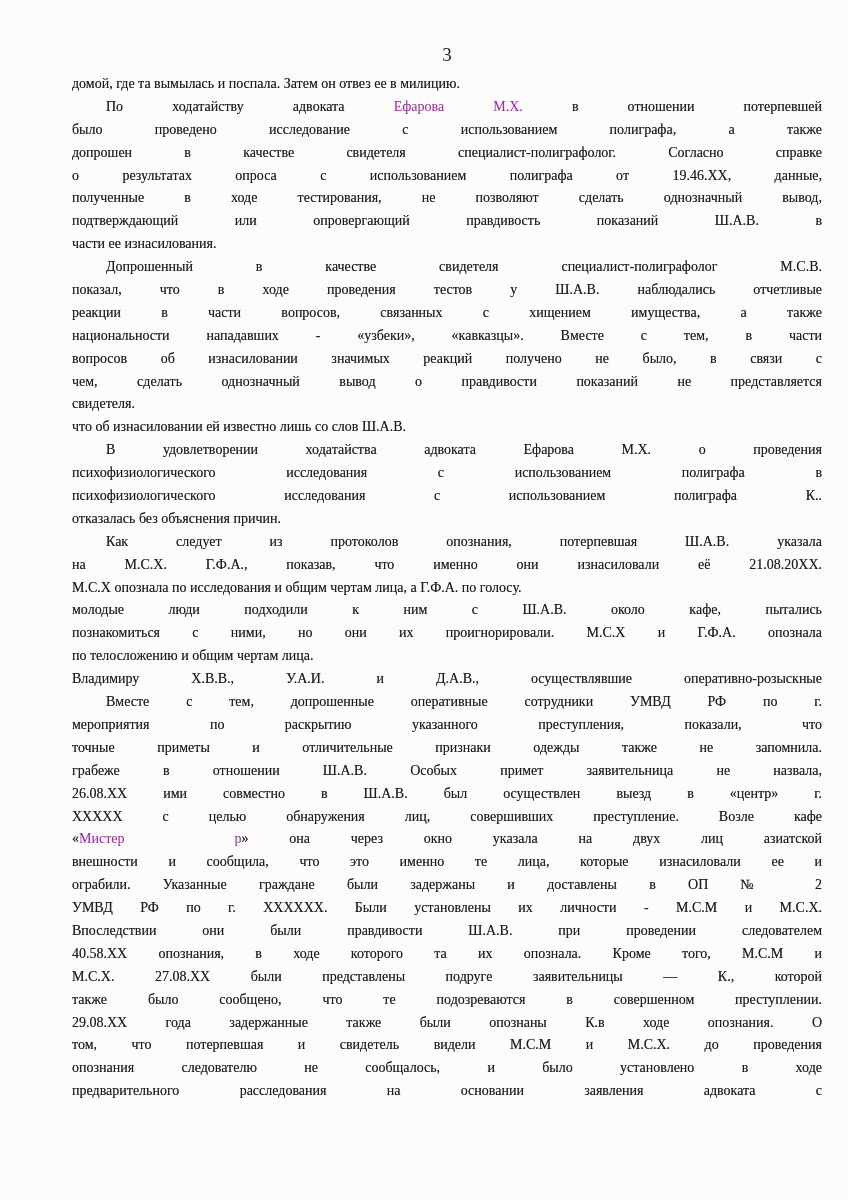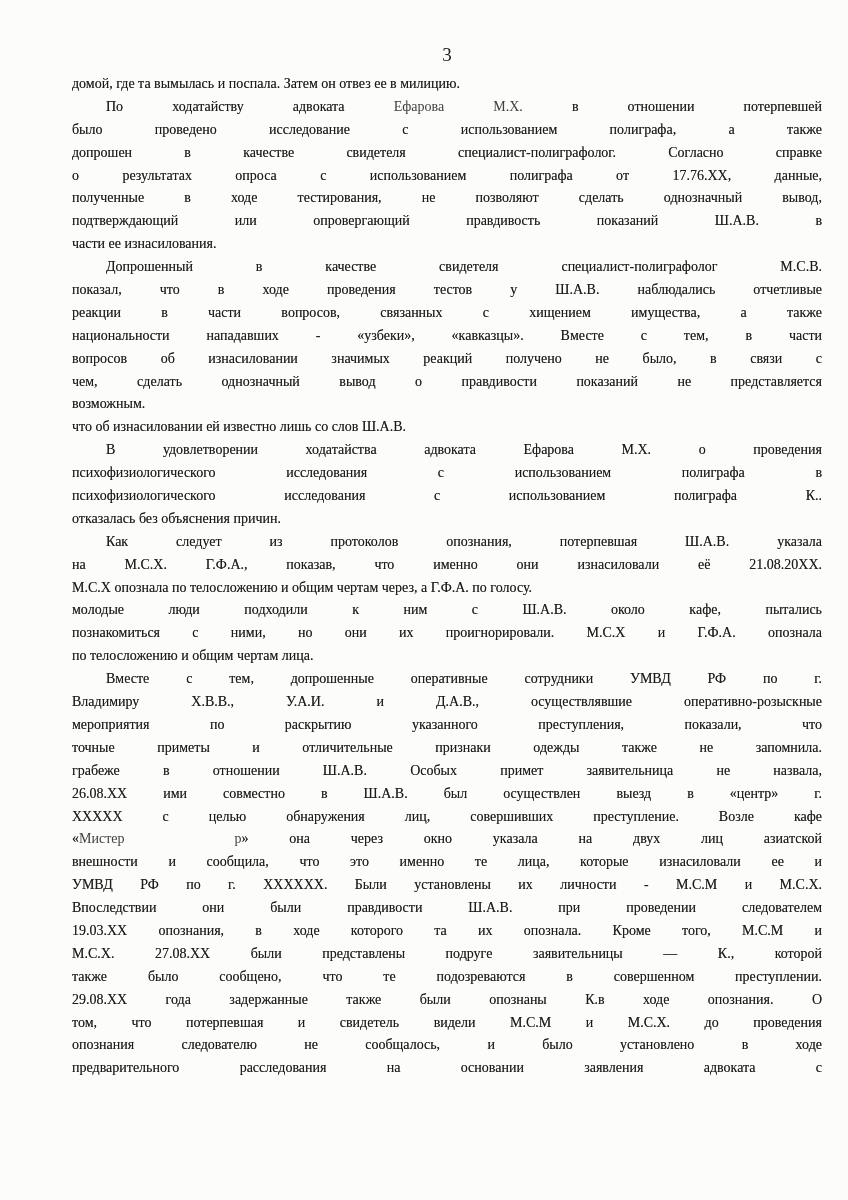--- a/index.html
+++ b/index.html
@@ -43,87 +43,88 @@
     color: #1c1c1c;
     text-shadow: 0 0 0.4px rgba(20,20,20,0.55);
   }
   .line.end {
     text-align-last: left;
   }
   .line.indent {
     padding-left: 34px;
   }
   .faded {
-    color: #404040;
+    color: #a21caf;
     text-shadow: none;
   }
   .gap {
     display: inline-block;
     height: 1px;
   }
 </style>
 </head>
 <body>
 
 <div class="page">
   <div class="page-number">3</div>
   <div class="text-body">
       <div class="paragraph">
         <div class="line end"><span>домой, где та вымылась и поспала. Затем он отвез ее в милицию.</span></div>
       </div>
       <div class="paragraph">
         <div class="line indent"><span>По ходатайству адвоката </span><span class="faded">Ефарова М.Х.</span><span> в отношении потерпевшей</span></div>
         <div class="line"><span>было проведено исследование с использованием полиграфа, а также</span></div>
         <div class="line"><span>допрошен в качестве свидетеля специалист-полиграфолог. Согласно справке</span></div>
-        <div class="line"><span>о результатах опроса с использованием полиграфа от 17.76.ХХ, данные,</span></div>
+        <div class="line"><span>о результатах опроса с использованием полиграфа от 19.46.ХХ, данные,</span></div>
         <div class="line"><span>полученные в ходе тестирования, не позволяют сделать однозначный вывод,</span></div>
         <div class="line"><span>подтверждающий или опровергающий правдивость показаний Ш.А.В. в</span></div>
         <div class="line end"><span>части ее изнасилования.</span></div>
       </div>
       <div class="paragraph">
         <div class="line indent"><span>Допрошенный в качестве свидетеля специалист-полиграфолог М.С.В.</span></div>
         <div class="line"><span>показал, что в ходе проведения тестов у Ш.А.В. наблюдались отчетливые</span></div>
         <div class="line"><span>реакции в части вопросов, связанных с хищением имущества, а также</span></div>
         <div class="line"><span>национальности нападавших - «узбеки», «кавказцы». Вместе с тем, в части</span></div>
         <div class="line"><span>вопросов об изнасиловании значимых реакций получено не было, в связи с</span></div>
         <div class="line"><span>чем, сделать однозначный вывод о правдивости показаний не представляется</span></div>
-        <div class="line end"><span>возможным.</span></div>
+        <div class="line end"><span>свидетеля.</span></div>
       </div>
       <div class="paragraph">
         <div class="line end"><span>что об изнасиловании ей известно лишь со слов Ш.А.В.</span></div>
       </div>
       <div class="paragraph">
         <div class="line indent"><span>В удовлетворении ходатайства адвоката Ефарова М.Х. о проведения</span></div>
         <div class="line"><span>психофизиологического исследования с использованием полиграфа в</span></div>
         <div class="line"><span>психофизиологического исследования с использованием полиграфа К..</span></div>
         <div class="line end"><span>отказалась без объяснения причин.</span></div>
       </div>
       <div class="paragraph">
         <div class="line indent"><span>Как следует из протоколов опознания, потерпевшая Ш.А.В. указала</span></div>
         <div class="line"><span>на М.С.Х. Г.Ф.А., показав, что именно они изнасиловали её 21.08.20ХХ.</span></div>
-        <div class="line end"><span>М.С.Х опознала по телосложению и общим чертам через, а Г.Ф.А. по голосу.</span></div>
+        <div class="line end"><span>М.С.Х опознала по исследования и общим чертам лица, а Г.Ф.А. по голосу.</span></div>
       </div>
       <div class="paragraph">
         <div class="line"><span>молодые люди подходили к ним с Ш.А.В. около кафе, пытались</span></div>
         <div class="line"><span>познакомиться с ними, но они их проигнорировали. М.С.Х и Г.Ф.А. опознала</span></div>
         <div class="line end"><span>по телосложению и общим чертам лица.</span></div>
       </div>
       <div class="paragraph">
+        <div class="line"><span>Владимиру Х.В.В., У.А.И. и Д.А.В., осуществлявшие оперативно-розыскные</span></div>
         <div class="line indent"><span>Вместе с тем, допрошенные оперативные сотрудники УМВД РФ по г.</span></div>
-        <div class="line"><span>Владимиру Х.В.В., У.А.И. и Д.А.В., осуществлявшие оперативно-розыскные</span></div>
         <div class="line"><span>мероприятия по раскрытию указанного преступления, показали, что</span></div>
         <div class="line"><span>точные приметы и отличительные признаки одежды также не запомнила.</span></div>
         <div class="line"><span>грабеже в отношении Ш.А.В. Особых примет заявительница не назвала,</span></div>
         <div class="line"><span>26.08.ХХ ими совместно в Ш.А.В. был осуществлен выезд в «центр» г.</span></div>
         <div class="line"><span>ХХХХХ с целью обнаружения лиц, совершивших преступление. Возле кафе</span></div>
         <div class="line"><span>«</span><span class="faded">Мистер</span><span class="gap" style="width: 110px;"></span><span class="faded">р</span><span>» она через окно указала на двух лиц азиатской</span></div>
         <div class="line"><span>внешности и сообщила, что это именно те лица, которые изнасиловали ее и</span></div>
+        <div class="line"><span>ограбили. Указанные граждане были задержаны и доставлены в ОП № 2</span></div>
         <div class="line"><span>УМВД РФ по г. ХХХХХХ. Были установлены их личности - М.С.М и М.С.Х.</span></div>
         <div class="line"><span>Впоследствии они были правдивости Ш.А.В. при проведении следователем</span></div>
-        <div class="line"><span>19.03.ХХ опознания, в ходе которого та их опознала. Кроме того, М.С.М и</span></div>
+        <div class="line"><span>40.58.ХХ опознания, в ходе которого та их опознала. Кроме того, М.С.М и</span></div>
         <div class="line"><span>М.С.Х. 27.08.ХХ были представлены подруге заявительницы — К., которой</span></div>
         <div class="line"><span>также было сообщено, что те подозреваются в совершенном преступлении.</span></div>
         <div class="line"><span>29.08.ХХ года задержанные также были опознаны К.в ходе опознания. О</span></div>
         <div class="line"><span>том, что потерпевшая и свидетель видели М.С.М и М.С.Х. до проведения</span></div>
         <div class="line"><span>опознания следователю не сообщалось, и было установлено в ходе</span></div>
         <div class="line"><span>предварительного расследования на основании заявления адвоката с</span></div>
       </div>
     </div>
 </div>
 

